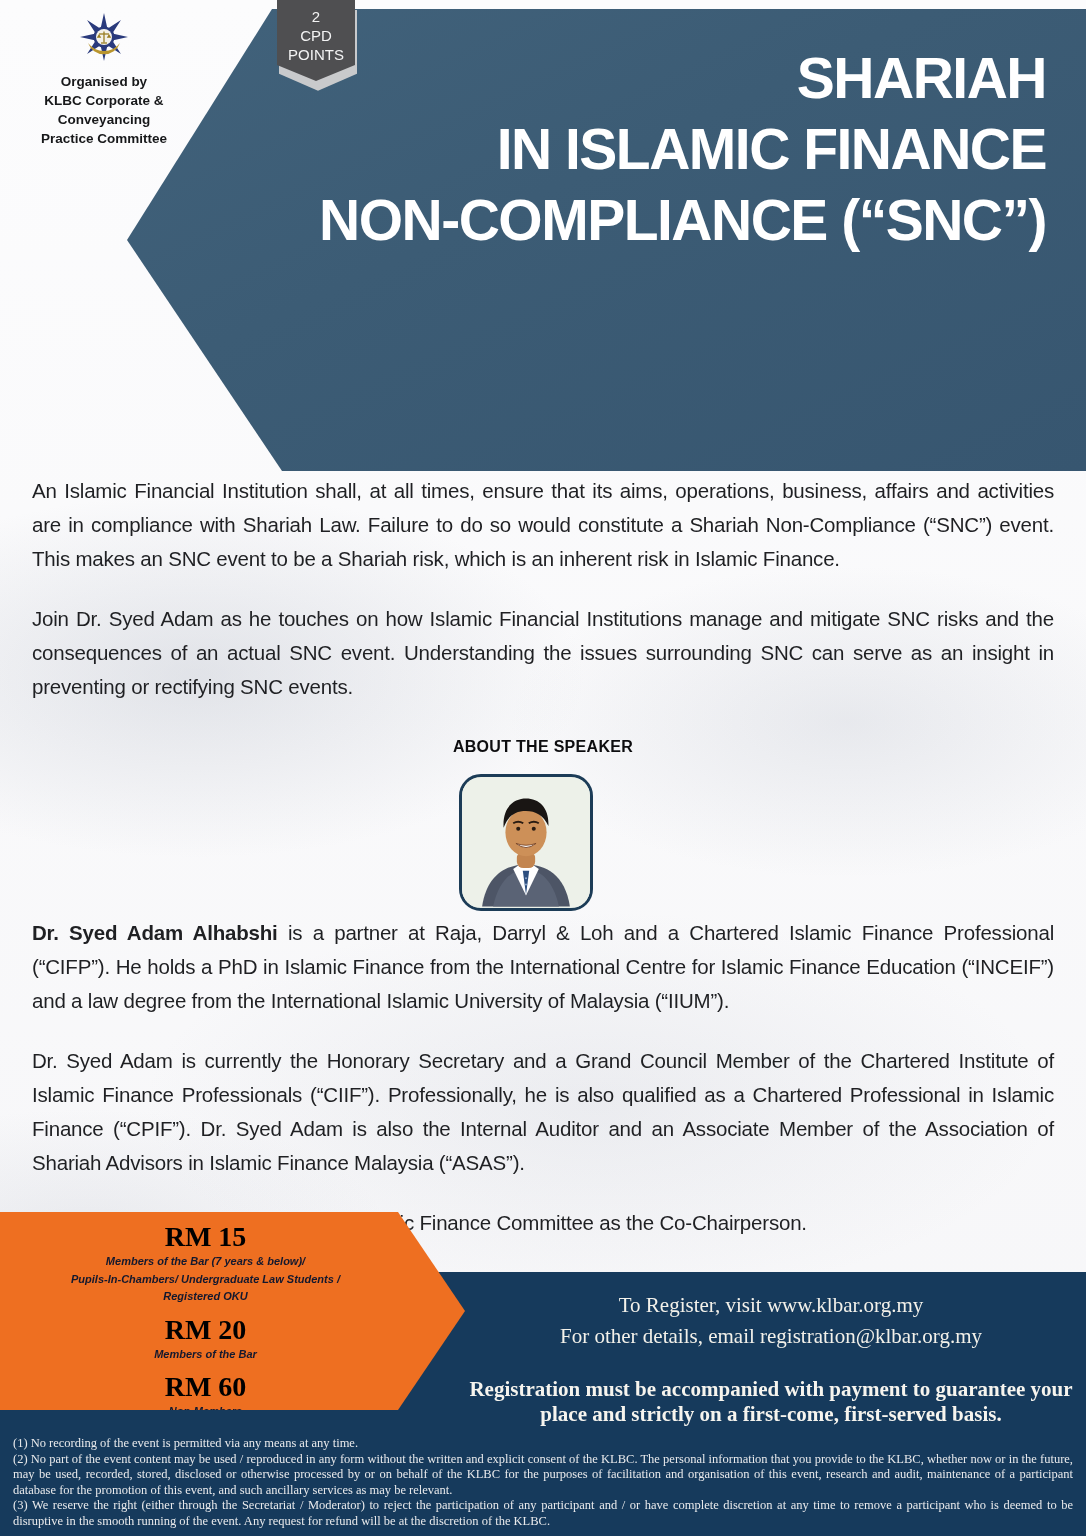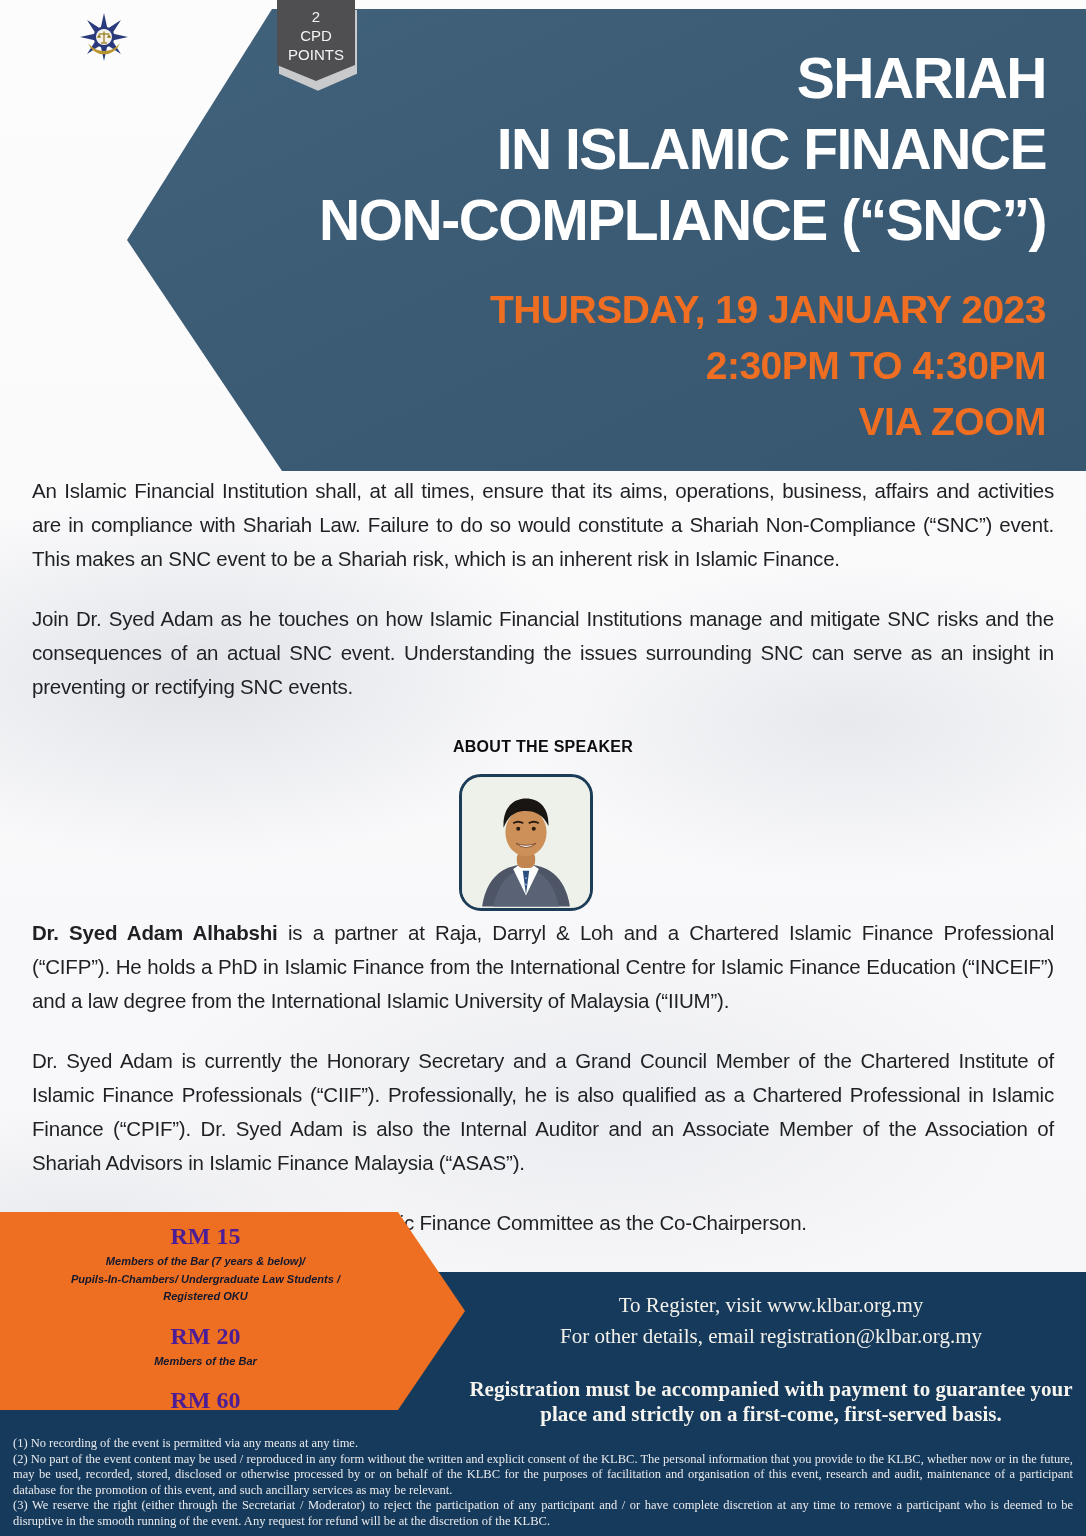--- a/index.html
+++ b/index.html
@@ -69,23 +69,23 @@
   }
   .photo svg { display:block; width:100%; height:100%; }
 
   
   .price-arrow {
     position:absolute; top:1212px; left:0; width:465px; height:198px;
     background:#ee6f21;
     clip-path:polygon(0 0, 398px 0, 465px 99px, 398px 198px, 0 198px);
     text-align:center; padding:10px 90px 0 36px; color:#13182e;
   }
-  .price-amount { font-family:"Liberation Serif", serif; font-weight:700; font-size:24px; line-height:29px; color:#4c1d95; }
+  .price-amount { font-family:"Liberation Serif", serif; font-weight:700; font-size:28px; line-height:29px; color:#000000; }
   .price-desc { font-weight:700; font-style:italic; font-size:11px; line-height:17.5px; white-space:pre-line; margin-top:2px; }
-  .price-item + .price-item { margin-top:16px; }
+  .price-item + .price-item { margin-top:9px; }
 
   
   .navy-panel { position:absolute; top:1272px; left:0; width:1086px; height:264px; background:#163a5c; }
   .registration {
     position:absolute; top:1290px; left:468px; width:606px; text-align:center;
     color:#f3f1ea; font-family:"Liberation Serif", serif;
   }
   .reg-line { font-size:21px; line-height:31px; }
   .reg-note { margin-top:25px; font-weight:700; font-size:21px; line-height:25px; color:#f6f4ee; }
   .footnotes {
@@ -98,45 +98,45 @@
 </head>
 <body>
 
 <div class="page">
 
   <div class="banner">
     <div class="banner-text">
       <div class="title-line">SHARIAH</div>
       <div class="title-line">IN ISLAMIC FINANCE</div>
       <div class="title-line">NON-COMPLIANCE (“SNC”)</div>
-      <div class="date-block">
-        <div class="date-line">THURSDAY, 19 JANUARY 2023</div>
-        <div class="date-line">2:30PM TO 4:30PM</div>
-        <div class="date-line">VIA ZOOM</div>
-      </div>
     </div>
   </div>
 
   <div class="organiser">
     <span>
       <svg width="50" height="54" viewBox="0 0 100 104">
         <g transform="translate(0,2)">
           <polygon points="50,2 56.9,33.4 83.9,16.1 66.6,43.1 98,50 66.6,56.9 83.9,83.9 56.9,66.6 50,98 43.1,66.6 16.1,83.9 33.4,56.9 2,50 33.4,43.1 16.1,16.1 43.1,33.4" fill="#2a3a7c"></polygon>
           <path d="M18 62 A34 34 0 0 0 82 62 A40 40 0 0 1 18 62 Z" fill="#b9952e"></path>
           <circle cx="50" cy="50" r="21" fill="#2a3a7c"></circle>
           <circle cx="50" cy="50" r="16" fill="#f4f2ea"></circle>
           <g stroke="#9a7d22" stroke-width="2.6" fill="none">
             <line x1="50" y1="39" x2="50" y2="61"></line>
             <line x1="40" y1="44" x2="60" y2="44"></line>
           </g>
           <path d="M40 44 l-4.5 7.5 h9 Z M60 44 l-4.5 7.5 h9 Z" fill="#9a7d22"></path>
           <line x1="44" y1="62" x2="56" y2="62" stroke="#9a7d22" stroke-width="2.6"></line>
         </g>
       </svg>
     </span>
+    <div class="organised-by">
+      <div>Organised by</div>
+      <div>KLBC Corporate &amp; Conveyancing</div>
+      <div>Practice Committee</div>
+    </div>
   </div>
 
   <div class="cpd-wrap">
     <div class="cpd-shadow"></div>
     <div class="cpd-badge">
       <span>2</span>
       <span>CPD</span>
       <span>POINTS</span>
     </div>
   </div>

